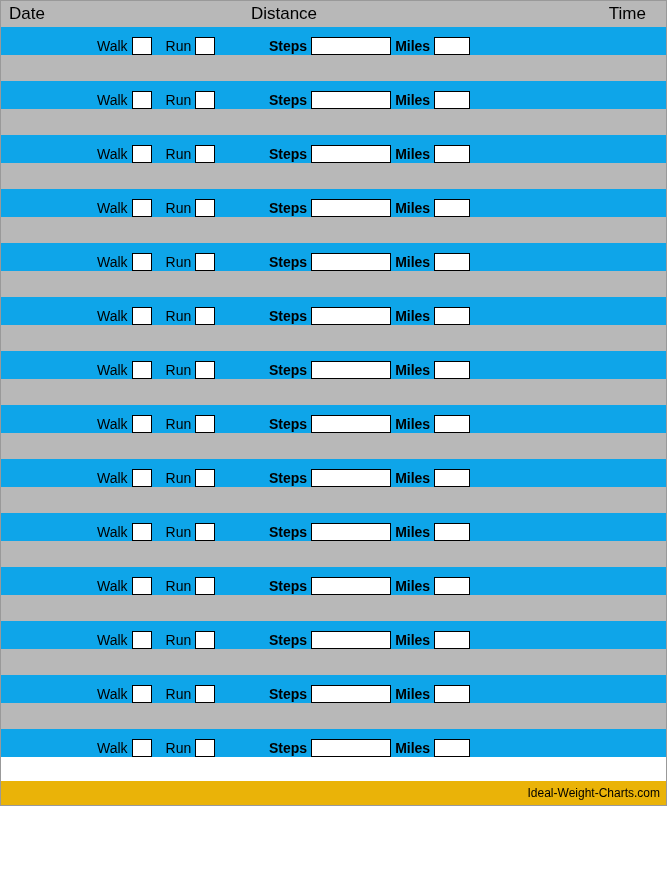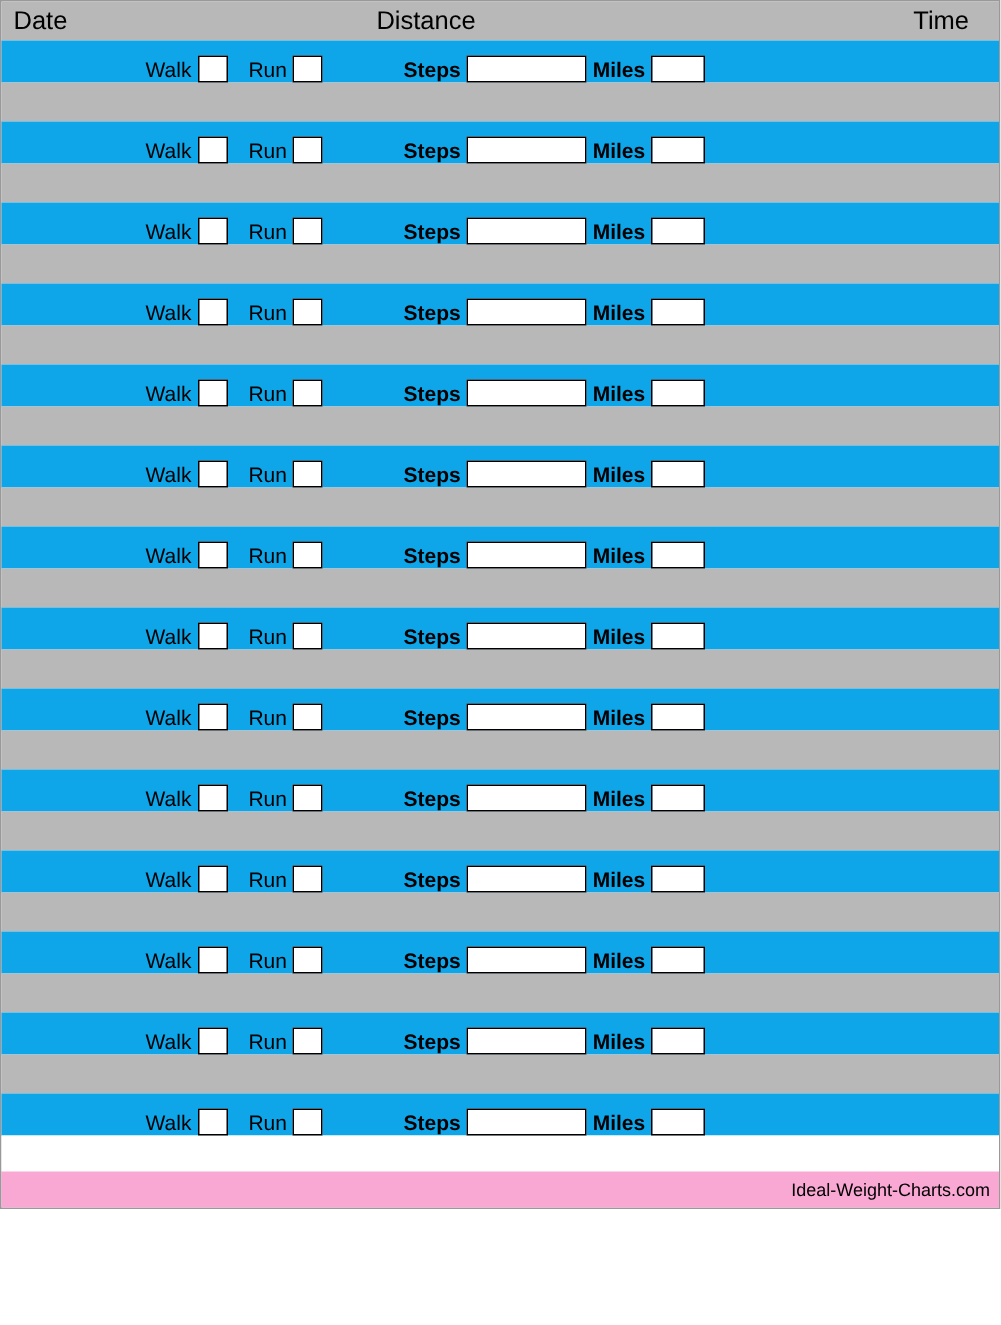--- a/index.html
+++ b/index.html
@@ -74,21 +74,21 @@
     background: #fff;
     box-sizing: border-box;
   }
   .spacer {
     height: 26px;
     background: #b8b8b8;
   }
   .tail-white { height: 24px; background:#fff; }
   .footer {
     height: 24px;
-    background: #f9a8d4;
+    background: #eab308;
     display:flex;
     justify-content:flex-end;
     align-items:center;
     padding-right: 6px;
     font-size: 12px;
     color:#000;
   }
 </style>
 </head>
 <body>

